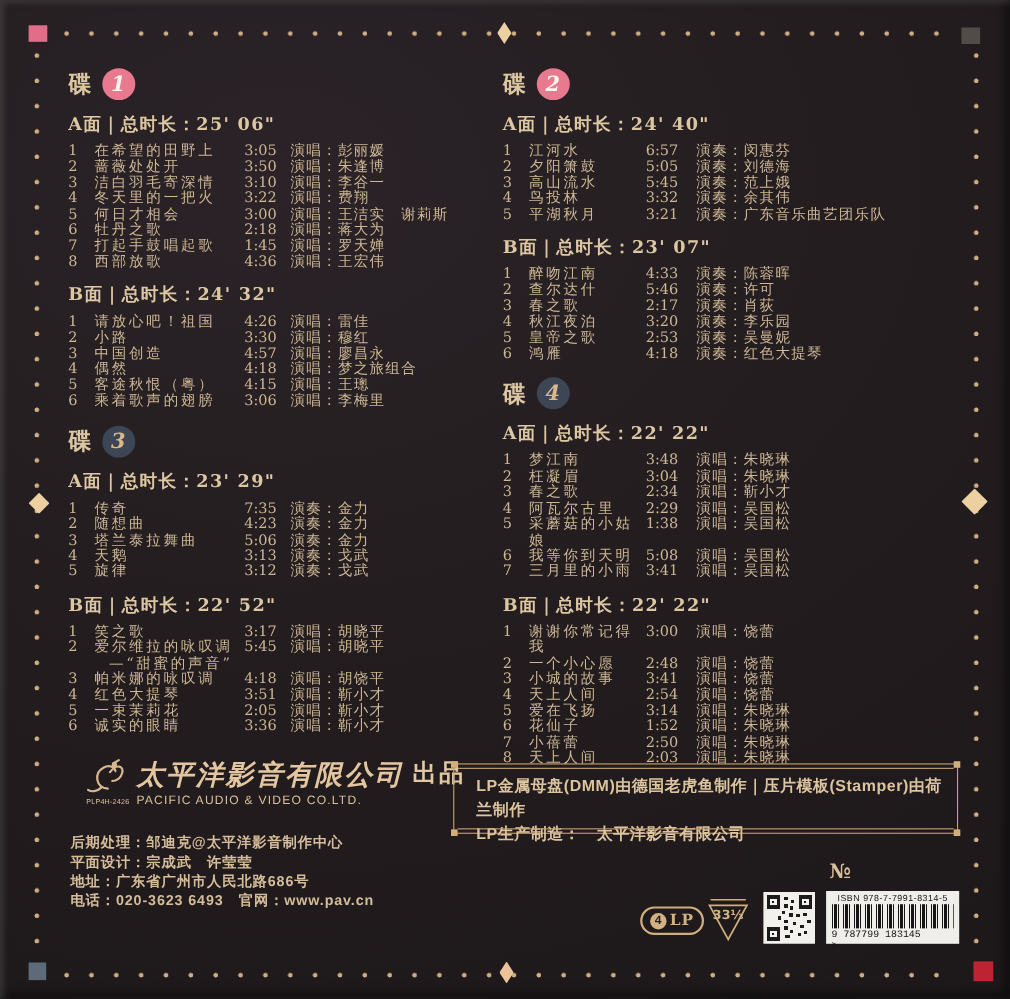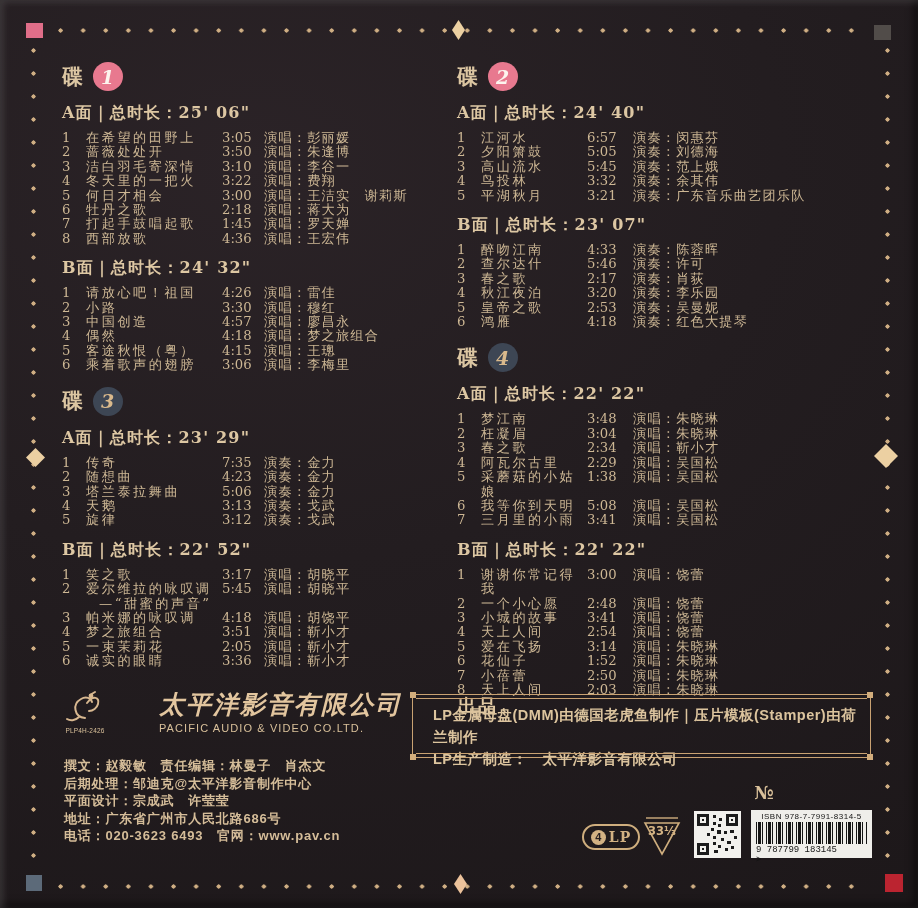--- a/index.html
+++ b/index.html
@@ -46,26 +46,26 @@
   .side { margin-bottom:12px; }
   .side-heading { margin:0 0 7px 0; font-size:16px; font-weight:bold; color:#ddc7a3; letter-spacing:1.2px; }
   .track { display:grid; align-items:start; color:#cdb794; font-size:13.2px; line-height:14.4px; }
   .col-l .track { grid-template-columns:24px 136px 42px auto; }
   .col-r .track { grid-template-columns:24px 106px 46px auto; }
   .c-title, .t2 { letter-spacing:2.5px; }
   .c-credit { letter-spacing:1.2px; }
   .t2 { display:block; padding-left:13px; }
 
   
-  .publisher { position:absolute; left:59px; top:688px; display:flex; align-items:flex-end;gap:48px; }
+  .publisher { position:absolute; left:72px; top:688px; display:flex; align-items:center; }
   .pub-logo-col { width:52px; text-align:center; color:#d9c09a; }
   .pub-code { font-family:"Liberation Sans",sans-serif; font-size:6.5px; letter-spacing:0.2px; margin-top:1px; }
   .pub-cn { font-size:25px; font-weight:bold; font-style:italic; color:#e3c69f; letter-spacing:2px; white-space:nowrap; }
   .pub-en { font-family:"Liberation Sans",sans-serif; font-size:11px; letter-spacing:1.1px; color:#d9c09a; margin-top:1px; }
-  .pub-suffix { font-family:"Liberation Sans",sans-serif; font-size:18px; font-weight:bold; color:#e0c8a2;
+  .pub-suffix { font-family:"Liberation Sans",sans-serif; font-size:22px; font-weight:bold; color:#e0c8a2;
     align-self:flex-end; margin:0 16px 16px 8px; letter-spacing:2px; }
 
   
   .lp-box { position:absolute; left:412px; top:694px; width:457px; height:62px; border:1px solid #c9a272; }
   .lp-box::before { content:""; position:absolute; inset:3px; border-top:1px solid #c9a272; border-bottom:1px solid #c9a272; }
   .lp-box .sq { position:absolute; width:6px; height:6px; background:#d2ad7c; }
   .sq1 { left:-3px; top:-3px; } .sq2 { right:-3px; top:-3px; } .sq3 { left:-3px; bottom:-3px; } .sq4 { right:-3px; bottom:-3px; }
   .lp-line { font-family:"Liberation Sans",sans-serif; font-weight:bold; font-size:14.5px; line-height:22px;
     color:#dcc49e; letter-spacing:0.5px; padding-left:20px; }
   .lp-line:first-of-type { padding-top:9px; }
@@ -292,21 +292,21 @@
 
   <div class="track">
     <span class="c-num">3</span>
     <span class="c-title"><span class="t1">帕米娜的咏叹调</span></span>
     <span class="c-dur">4:18</span>
     <span class="c-credit">演唱：胡饶平</span>
   </div>
 
   <div class="track">
     <span class="c-num">4</span>
-    <span class="c-title"><span class="t1">梦之旅组合</span></span>
+    <span class="c-title"><span class="t1">红色大提琴</span></span>
     <span class="c-dur">3:51</span>
     <span class="c-credit">演唱：靳小才</span>
   </div>
 
   <div class="track">
     <span class="c-num">5</span>
     <span class="c-title"><span class="t1">一束茉莉花</span></span>
     <span class="c-dur">2:05</span>
     <span class="c-credit">演唱：靳小才</span>
   </div>
@@ -565,21 +565,20 @@
   <div class="lp-box">
     <i class="sq sq1"></i>
     <i class="sq sq2"></i>
     <i class="sq sq3"></i>
     <i class="sq sq4"></i>
     <div class="lp-line">LP金属母盘(DMM)由德国老虎鱼制作｜压片模板(Stamper)由荷兰制作</div>
     <div class="lp-line">LP生产制造：　太平洋影音有限公司</div>
   </div>
 
   <div class="credits">
-      <div class="credit-line">撰文：赵毅敏　责任编辑：林曼子　肖杰文</div>
       <div class="credit-line">后期处理：邹迪克@太平洋影音制作中心</div>
       <div class="credit-line">平面设计：宗成武　许莹莹</div>
       <div class="credit-line">地址：广东省广州市人民北路686号</div>
       <div class="credit-line">电话：020-3623 6493　官网：www.pav.cn</div>
     </div>
 
   <div class="no-label">№</div>
 
   <div class="badge-4lp">
     <span class="four-circle">4</span>

